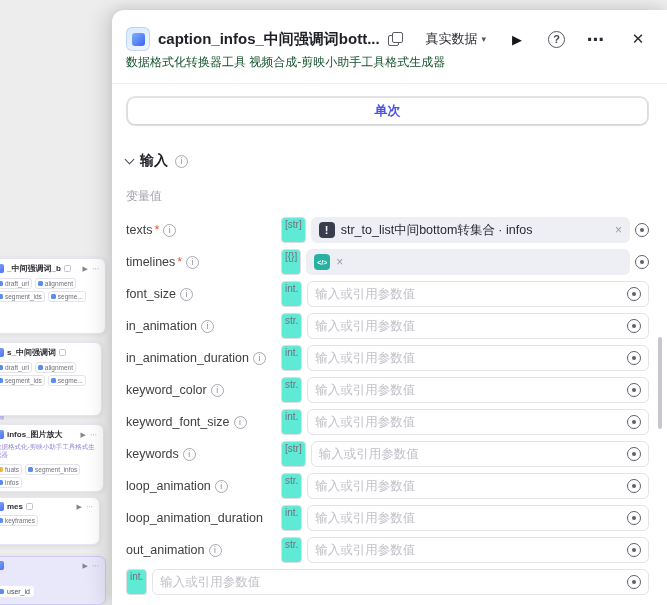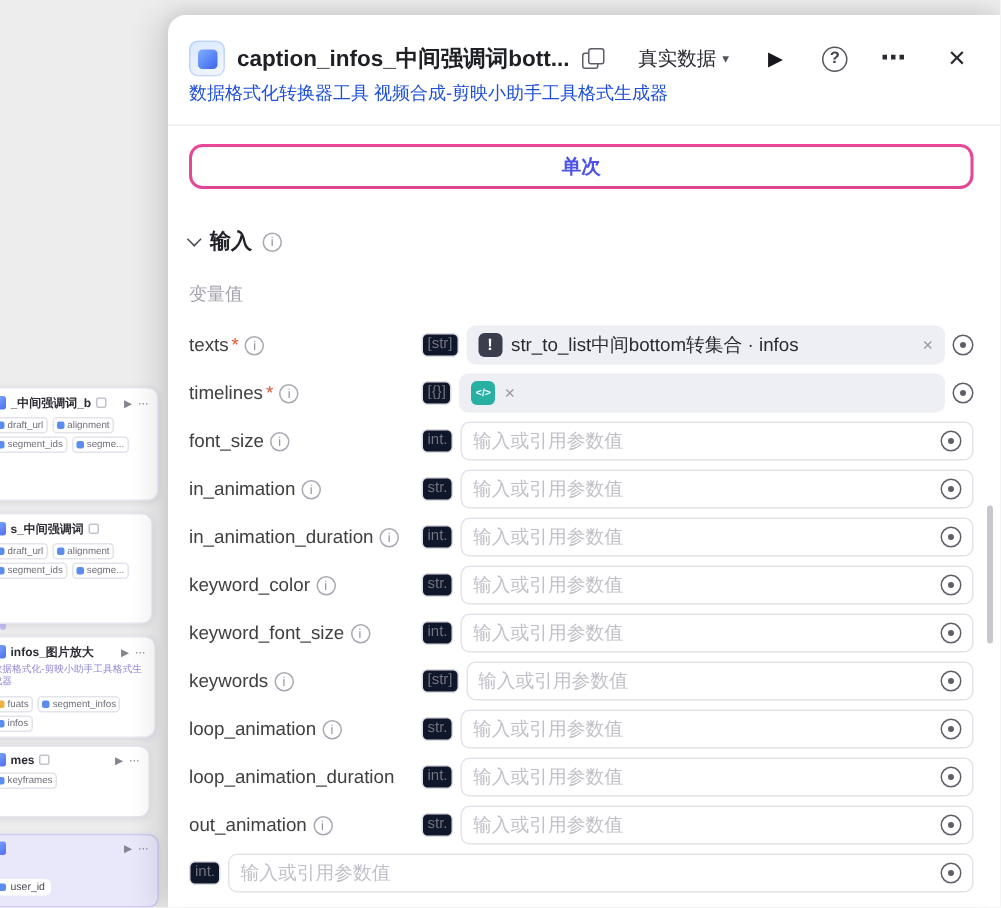--- a/index.html
+++ b/index.html
@@ -44,24 +44,24 @@
   .copy-icon::before { content:""; position:absolute; left:0; top:3px; width:9px; height:9px; border:1.3px solid #5c5c66; border-radius:2px; }
   .copy-icon::after  { content:""; position:absolute; left:4px; top:0; width:9px; height:9px; border:1.3px solid #5c5c66; border-radius:2px; background:#fff; }
   .mode-dd { margin-left:auto; display:flex; align-items:center; gap:4px; font-size:13px; color:#2a2a32; cursor:pointer; }
   .caret { font-size:9px; color:#55555e; }
   .hbtn { background:none; border:none; cursor:pointer; font-family:inherit; display:flex; align-items:center; justify-content:center;
           width:22px; height:22px; margin-left:12px; color:#2a2a32; }
   .hbtn.play { font-size:13px; color:#17171d; }
   .hbtn.help { font-size:11px; font-weight:700; color:#44444d; border:1.4px solid #55555e; border-radius:50%; width:17px; height:17px; }
   .hbtn.more { font-size:17px; font-weight:700; letter-spacing:1px; }
   .hbtn.close { font-size:15px; }
-  .subtitle { font-size:12px; color:#1d4ed8; margin-top:2px; padding-bottom:12px; white-space:nowrap; }
+  .subtitle { font-size:12px; color:#14532d; margin-top:2px; padding-bottom:12px; white-space:nowrap; }
   .divider { border-bottom:1px solid #ececf2; margin:0 -18px 0 -14px; }
 
-  .tabs { margin-top:12px; background:#ec4899; border-radius:9px; height:30px; display:flex; padding:2px; }
+  .tabs { margin-top:12px; background:#e5e5e5; border-radius:9px; height:30px; display:flex; padding:2px; }
   .tab { flex:1; display:flex; align-items:center; justify-content:center; font-size:13px; color:#3a3a42;
          border-radius:7px; cursor:pointer; }
   .tab.active { background:#fff; color:#4d53e8; font-weight:700; box-shadow:0 1px 3px rgba(30,30,60,.10); }
 
   .section-head { margin-top:26px; display:flex; align-items:center; gap:7px; }
   .chev { width:7px; height:7px; border-right:1.6px solid #4c4c55; border-bottom:1.6px solid #4c4c55;
           transform:rotate(45deg); margin-top:-4px; }
   .section-title { font-size:14px; font-weight:700; color:#22222a; }
   .info-icon { width:13px; height:13px; border:1.2px solid #a8a8b2; border-radius:50%; display:inline-flex;
                align-items:center; justify-content:center; font-size:8.5px; color:#8c8c96; flex:0 0 auto; }
@@ -70,21 +70,21 @@
   .cols { margin-top:18px; display:flex; font-size:12px; color:#a3a3ae; }
   .col-name { flex:0 0 155px; }
 
   .rows { margin-top:12px; }
   .row { display:flex; align-items:center; height:26px; margin-bottom:6px; }
   .row-left { flex:0 0 155px; display:flex; align-items:center; gap:4px; min-width:0; }
   .pname { font-size:12.5px; color:#404040; white-space:nowrap; }
   .req { color:#e5562e; font-size:12.5px; margin-left:-2px; }
   .row-right { flex:1; display:flex; align-items:center; gap:5px; min-width:0; }
   .type-badge { font-size:10px; color:#73737d; border:1px solid #dcdce3; border-radius:4px; padding:0 3px;
-                height:16px; line-height:14px; background:#0f172a; flex:0 0 auto; }
+                height:26px; line-height:14px; background:#5eead4; flex:0 0 auto; }
   .value-box { flex:1; height:26px; border:1px solid #e3e3ea; border-radius:6px; display:flex; align-items:center;
                padding:0 7px; gap:4px; min-width:0; background:#fff; }
   .pinput { border:none; outline:none; flex:1; font-size:12.5px; min-width:0; font-family:inherit; color:#26262e; background:transparent; }
   .pinput::placeholder { color:#c0c0c9; }
   .sel-icon { width:14px; height:14px; border:1.3px solid #5f5f69; border-radius:50%; display:inline-flex;
               align-items:center; justify-content:center; flex:0 0 auto; cursor:pointer; }
   .sel-dot { width:4px; height:4px; border-radius:50%; background:#5f5f69; }
   .ref-chip { flex:1; height:26px; background:#edeff4; border-radius:6px; display:flex; align-items:center;
               gap:6px; padding:0 8px; min-width:0; cursor:pointer; }
   .chip-icon { width:16px; height:16px; border-radius:4px; display:inline-flex; align-items:center; justify-content:center;

